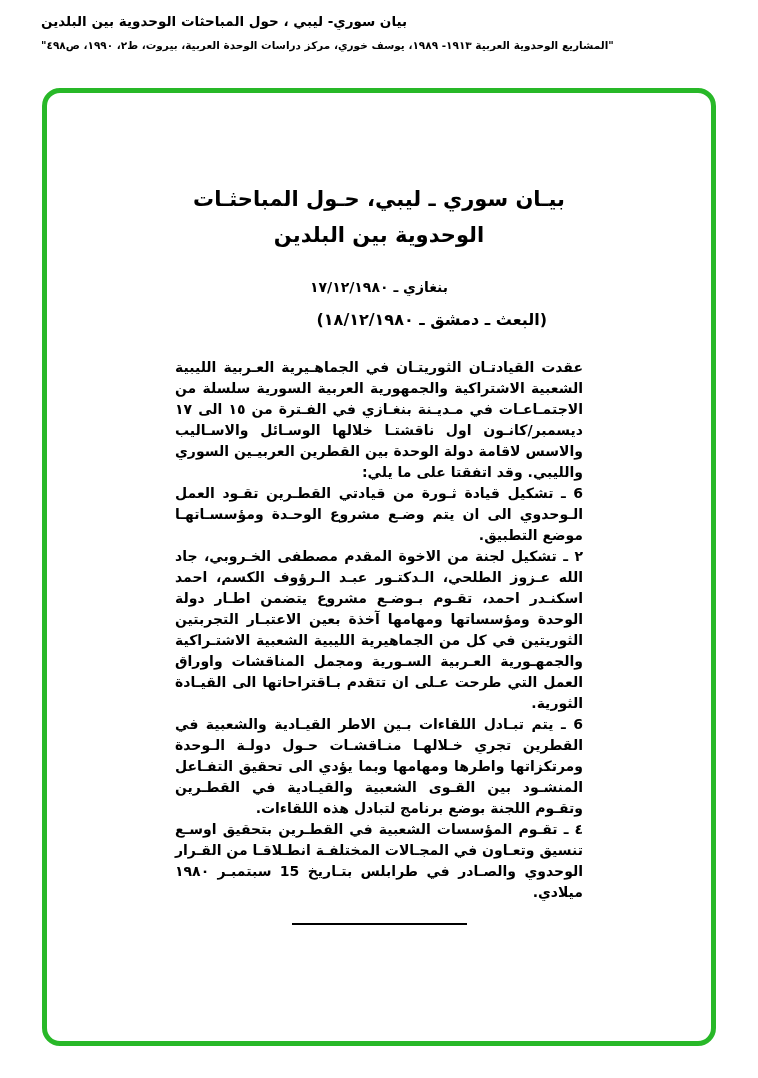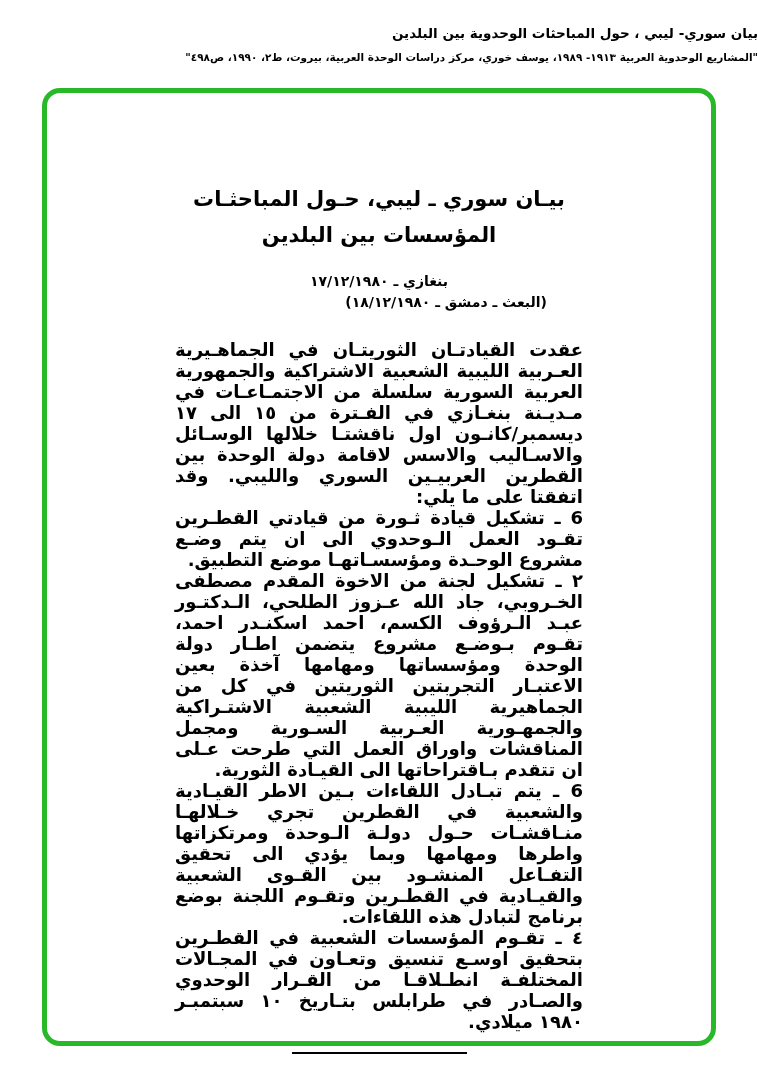--- a/index.html
+++ b/index.html
@@ -9,22 +9,23 @@
     height: 1078px;
     position: relative;
     overflow: hidden;
     font-family: "DejaVu Sans", sans-serif;
     color: #000000;
   }
 
   
   .top-header {
     direction: rtl;
-    text-align: right;
-    padding-top: 25px;
+    text-align: left;
+    padding-top: 13px;
+    margin-left: 41px;
   }
   .header-title {
     font-size: 13.5px;
     font-weight: bold;
   }
   .header-citation {
     font-size: 10.5px;
     font-weight: bold;
     margin-top: 10px;
     white-space: nowrap;
@@ -53,37 +54,38 @@
     font-weight: bold;
     font-size: 21px;
     line-height: 36px;
   }
   .title-line { display: block; }
 
   .dateline {
     text-align: center;
     font-weight: bold;
     font-size: 14px;
-    margin-top: 18px;
+    margin-top: 24px;
     line-height: 20px;
   }
 
   .sources {
+    margin-top: 12px;
     font-weight: bold;
-    font-size: 14px;
+    font-size: 16px;
     line-height: 22px;
     text-align: right;
     padding-left: 0;
     padding-right: 36px;
   }
   .source-line { display: block; }
 
   .doc-body {
     margin-top: 26px;
-    font-size: 18px;
+    font-size: 14px;
     font-weight: bold;
     line-height: 21px;
     text-align: justify;
   }
   .doc-body p { margin: 0; }
 
   .end-rule {
     width: 175px;
     height: 2px;
     background: #000000;
@@ -96,33 +98,33 @@
 <div class="top-header">
   <div class="header-title">بيان سوري- ليبي ، حول المباحثات الوحدوية بين البلدين</div>
   <div class="header-citation">"المشاريع الوحدوية العربية ١٩١٣- ١٩٨٩، يوسف خوري، مركز دراسات الوحدة العربية، بيروت، ط٢، ١٩٩٠، ص٤٩٨"</div>
 </div>
 
 <div class="green-frame">
   <div class="doc">
 
     <div class="doc-title">
       <span class="title-line">بيـان سوري ـ ليبي، حـول المباحثـات</span>
-      <span class="title-line">المؤسسات بين البلدين</span>
+      <span class="title-line">الوحدوية بين البلدين</span>
     </div>
 
     <div class="dateline">بنغازي ـ ١٧/١٢/١٩٨٠</div>
 
     <div class="sources">
       <span class="source-line">(البعث ـ دمشق ـ ١٨/١٢/١٩٨٠)</span>
     </div>
 
     <div class="doc-body">
       <p>عقدت القيادتـان الثوريتـان في الجماهـيرية العـربية الليبية الشعبية الاشتراكية والجمهورية العربية السورية سلسلة من الاجتمـاعـات في مـديـنة بنغـازي في الفـترة من ١٥ الى ١٧ ديسمبر/كانـون اول ناقشتـا خلالها الوسـائل والاسـاليب والاسس لاقامة دولة الوحدة بين القطرين العربيـين السوري والليبي. وقد اتفقتا على ما يلي:</p>
       <p>6 ـ تشكيل قيادة ثـورة من قيادتي القطـرين تقـود العمل الـوحدوي الى ان يتم وضـع مشروع الوحـدة ومؤسسـاتهـا موضع التطبيق.</p>
       <p>٢ ـ تشكيل لجنة من الاخوة المقدم مصطفى الخـروبي، جاد الله عـزوز الطلحي، الـدكتـور عبـد الـرؤوف الكسم، احمد اسكنـدر احمد، تقـوم بـوضـع مشروع يتضمن اطـار دولة الوحدة ومؤسساتها ومهامها آخذة بعين الاعتبـار التجربتين الثوريتين في كل من الجماهيرية الليبية الشعبية الاشتـراكية والجمهـورية العـربية السـورية ومجمل المناقشات واوراق العمل التي طرحت عـلى ان تتقدم بـاقتراحاتها الى القيـادة الثورية.</p>
       <p>6 ـ يتم تبـادل اللقاءات بـين الاطر القيـادية والشعبية في القطرين تجري خـلالهـا منـاقشـات حـول دولـة الـوحدة ومرتكزاتها واطرها ومهامها وبما يؤدي الى تحقيق التفـاعل المنشـود بين القـوى الشعبية والقيـادية في القطـرين وتقـوم اللجنة بوضع برنامج لتبادل هذه اللقاءات.</p>
-      <p>٤ ـ تقـوم المؤسسات الشعبية في القطـرين بتحقيق اوسـع تنسيق وتعـاون في المجـالات المختلفـة انطـلاقـا من القـرار الوحدوي والصـادر في طرابلس بتـاريخ ١٠ سبتمبـر ١٩٨٠ ميلادي.</p>
+      <p>٤ ـ تقـوم المؤسسات الشعبية في القطـرين بتحقيق اوسـع تنسيق وتعـاون في المجـالات المختلفـة انطـلاقـا من القـرار الوحدوي والصـادر في طرابلس بتـاريخ 15 سبتمبـر ١٩٨٠ ميلادي.</p>
     </div>
 
     <div class="end-rule"></div>
 
   </div>
 </div>
 
 </body></html>

